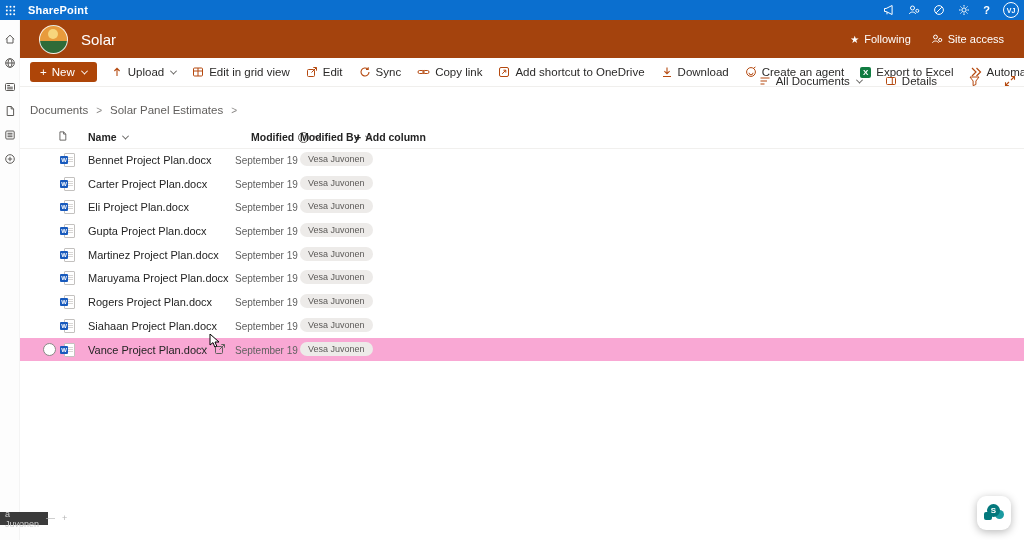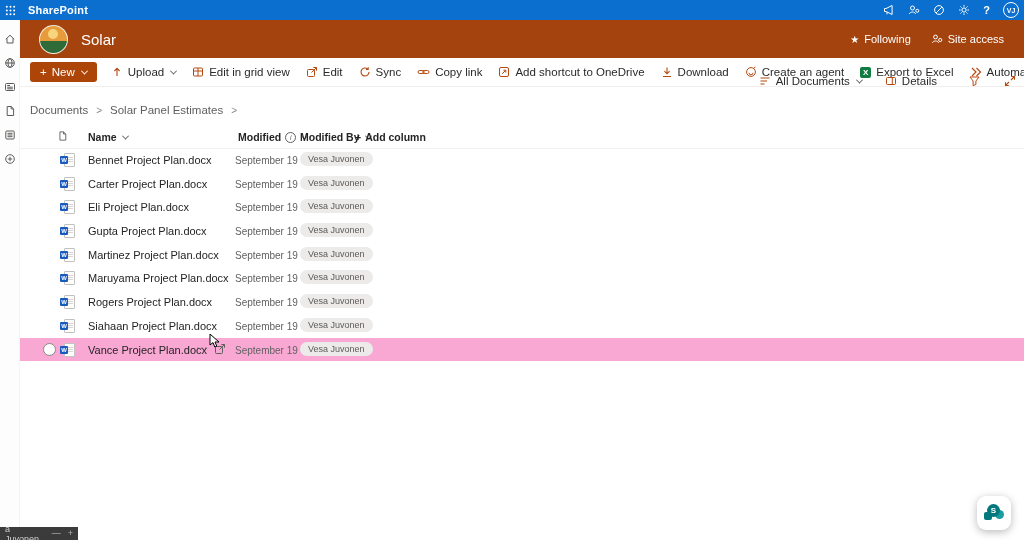--- a/index.html
+++ b/index.html
@@ -44,21 +44,21 @@
   
   .breadcrumb{position:absolute;left:30px;top:104px;display:flex;align-items:center;gap:8px;font-size:11.5px;color:#605e5c;}
   .crumb{cursor:pointer;}
   .crumb.current{font-weight:bold;color:#242424;cursor:default;}
   .crumb-sep{color:#8a8886;font-size:10px;}
   
   .thead{position:absolute;left:20px;right:0;top:127px;height:21px;border-bottom:1px solid #f1f0ee;font-size:10.5px;color:#242424;font-weight:bold;}
   .thead>div{position:absolute;top:4px;display:flex;align-items:center;gap:4px;cursor:pointer;}
   .th-docicon{left:37px;top:3px !important;color:#605e5c;cursor:default !important;}
   .th-name{left:68px;}
-  .th-mod{left:202px;padding-left:16px;}
+  .th-mod{left:215px;padding-left:16px;}
   .th-modby{left:280px;}
   .th-add{left:335px;font-weight:bold;color:#242424;}
   .infoc{width:9px;height:9px;border:1px solid #605e5c;border-radius:50%;color:#605e5c;font-size:6.5px;font-weight:normal;display:flex;align-items:center;justify-content:center;font-style:italic;}
   .rows{position:absolute;left:20px;right:0;top:148px;}
   .row{position:relative;height:23.7px;cursor:pointer;}
   .row.hovered{background:#f9a8d4;}
   .row .radio{position:absolute;left:23px;top:5px;width:11px;height:11px;border:1px solid #8a8886;border-radius:50%;background:#fff;}
   .row .ficon{position:absolute;left:40px;top:5px;width:14px;height:14px;}
   .ficon .page{position:absolute;left:4px;top:0;width:9px;height:12px;background:#fff;border:1px solid #c3c1bf;border-radius:1px;}
   .ficon .page i{position:absolute;left:2px;right:1px;height:1px;background:#d8d6d4;display:block;}
@@ -68,21 +68,21 @@
   .row .fauthor{position:absolute;left:280px;top:4px;background:#edebe9;border-radius:9px;padding:2px 8px;font-size:9px;color:#5c5a58;}
   .row .more{position:absolute;left:176px;top:3px;font-size:12px;color:#605e5c;letter-spacing:1px;}
   .row .shareic{position:absolute;left:194px;top:5px;color:#605e5c;}
   
   .cursor{position:absolute;left:209px;top:334px;z-index:50;pointer-events:none;}
   .promo{position:absolute;right:13px;bottom:10px;width:34px;height:34px;background:#fff;border-radius:9px;box-shadow:0 2px 8px rgba(0,0,0,.28);display:flex;align-items:center;justify-content:center;cursor:pointer;}
   .splogo{position:relative;width:20px;height:18px;}
   .splogo .c1{position:absolute;left:3px;top:0;width:13px;height:13px;border-radius:50%;background:#03787c;color:#fff;font-size:8px;font-weight:bold;display:flex;align-items:center;justify-content:center;}
   .splogo .c2{position:absolute;left:11px;top:6px;width:9px;height:9px;border-radius:50%;background:#1a9ba1;}
   .splogo .c3{position:absolute;left:0px;top:8px;width:8px;height:8px;border-radius:2px;background:#03787c;}
-  .tabbar{position:absolute;left:0;bottom:0;width:78px;height:13px;background:#3b3b3b;color:#cfcfcf;display:flex;align-items:center;padding:0 5px;gap:7px;font-size:9px;box-sizing:border-box;}
+  .tabbar{position:absolute;left:0;bottom:15px;width:48px;height:13px;background:#3b3b3b;color:#cfcfcf;display:flex;align-items:center;padding:0 5px;gap:7px;font-size:9px;box-sizing:border-box;}
   .tabbar .tb-btn{color:#b5b5b5;cursor:pointer;line-height:1;}
 </style>
 </head>
 <body>
 
 <div class="suitebar">
   <div class="waffle">
     <svg width="11" height="11" viewBox="0 0 12 12" fill="#fff">
         <circle cx="2" cy="2" r="1.1"></circle>
         <circle cx="6" cy="2" r="1.1"></circle>

